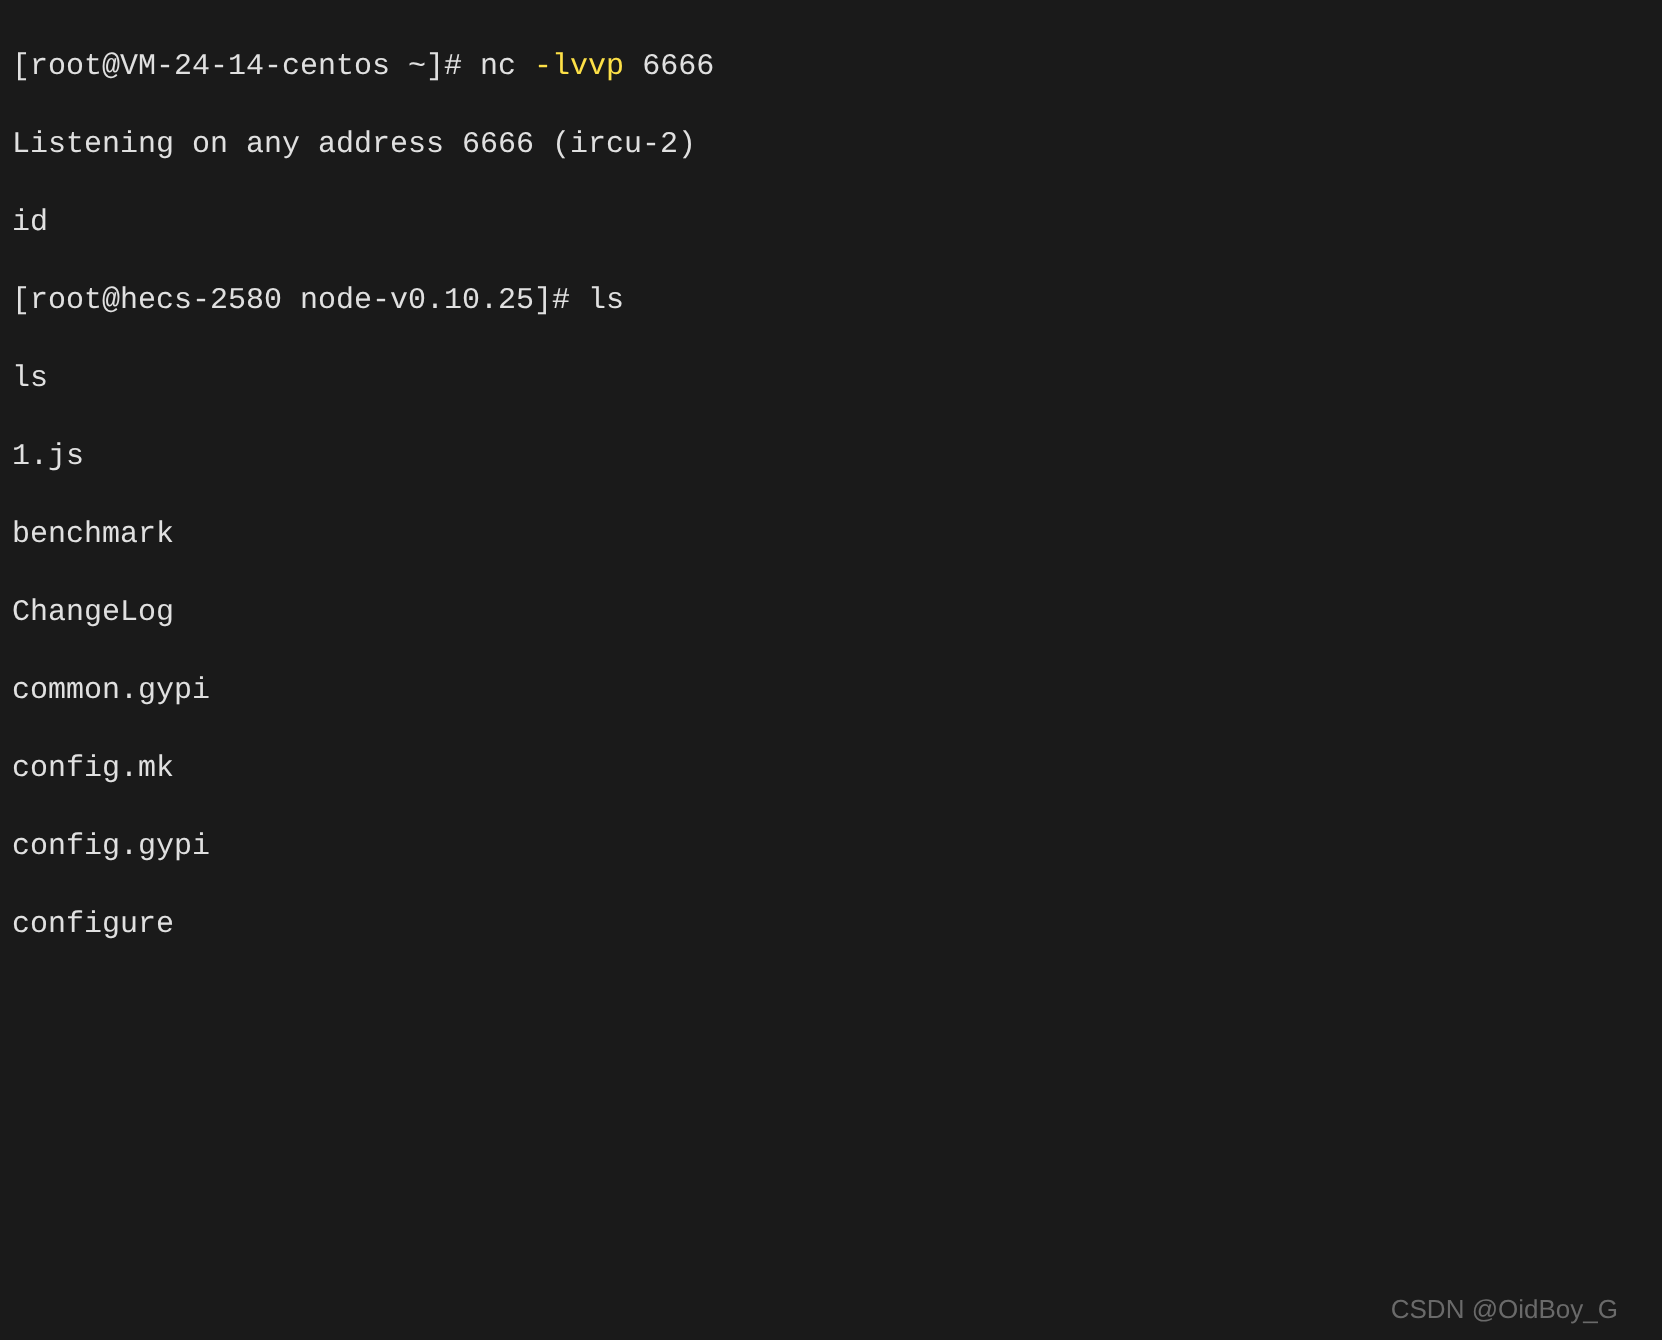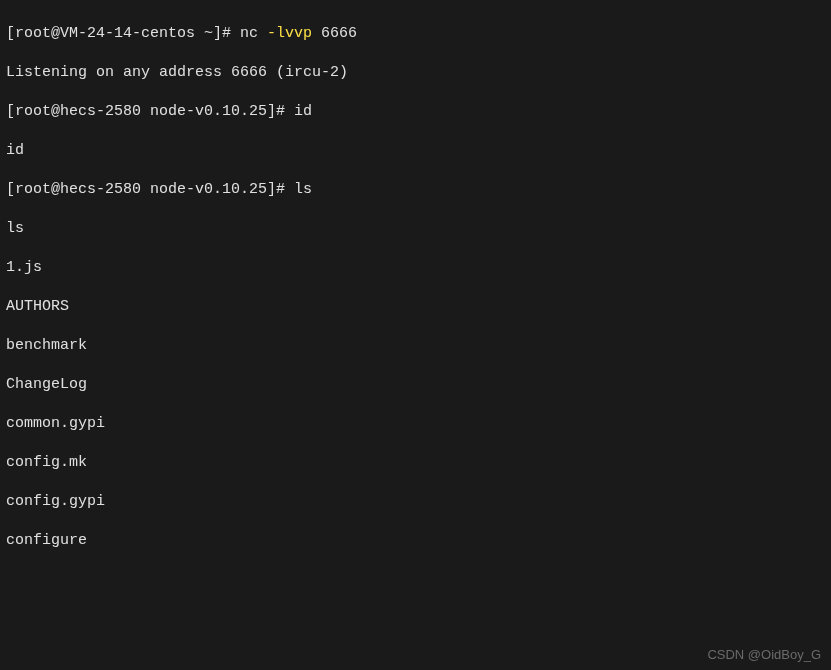--- a/index.html
+++ b/index.html
@@ -34,38 +34,36 @@
       background-color: #8b1a4a;
       width: 100px;
       height: 16px;
       vertical-align: middle;
       position: relative;
       top: -1px;
     }
     .watermark {
       position: absolute;
       bottom: 6px;
-      right: 10px;
+      right: 22px;
       color: #6a6a6a;
       font-size: 13px;
       font-family: Arial, sans-serif;
     }
   </style>
 </head>
 <body>
 
 <div class="terminal">
 <span class="line"><span>[root@VM-24-14-centos ~]# nc </span><span class="option">-lvvp</span><span> 6666</span></span>
 <span class="line">Listening on any address 6666 (ircu-2)</span>
-<span class="line"><span>[root@hecs-2580 node-v0.10.25]# </span><span>id</span></span>
 <span class="line">id</span>
 <span class="line"><span>[root@hecs-2580 node-v0.10.25]# </span><span>ls</span></span>
 <span class="line">ls</span>
 <span class="line">1.js</span>
-<span class="line">AUTHORS</span>
 <span class="line">benchmark</span>
 <span class="line">ChangeLog</span>
 <span class="line">common.gypi</span>
 <span class="line">config.mk</span>
 <span class="line">config.gypi</span>
 <span class="line">configure</span>
 
 
 
 

